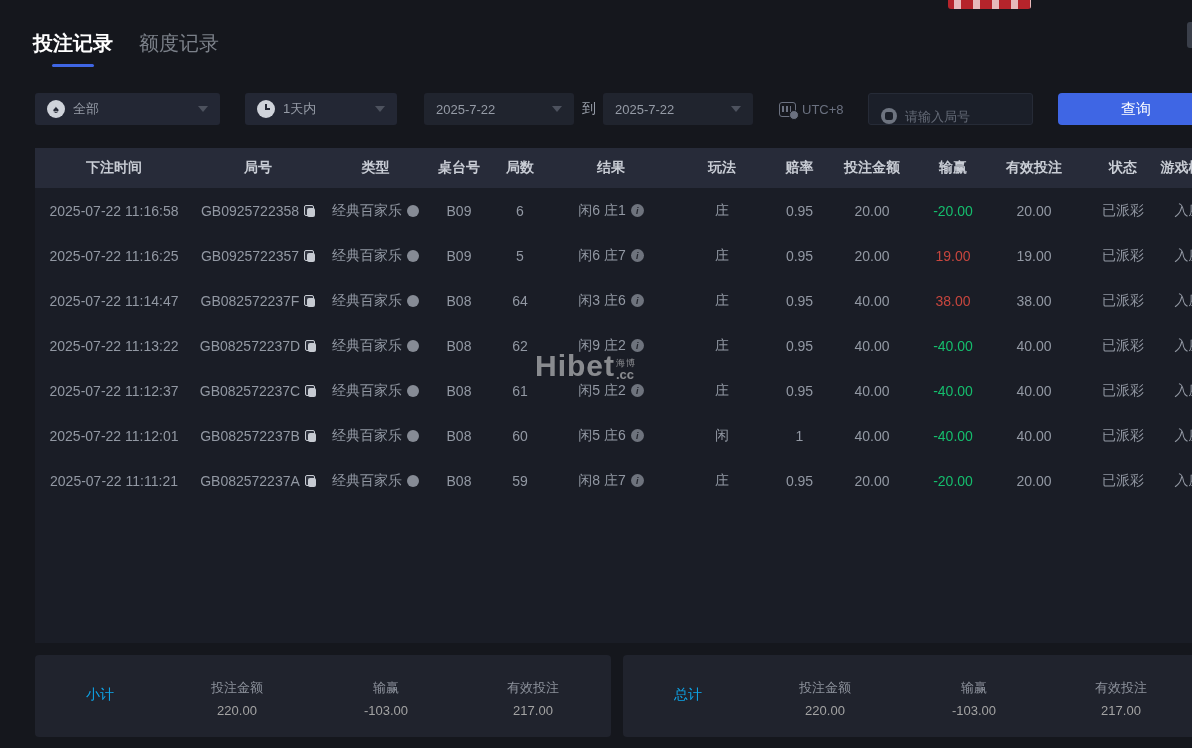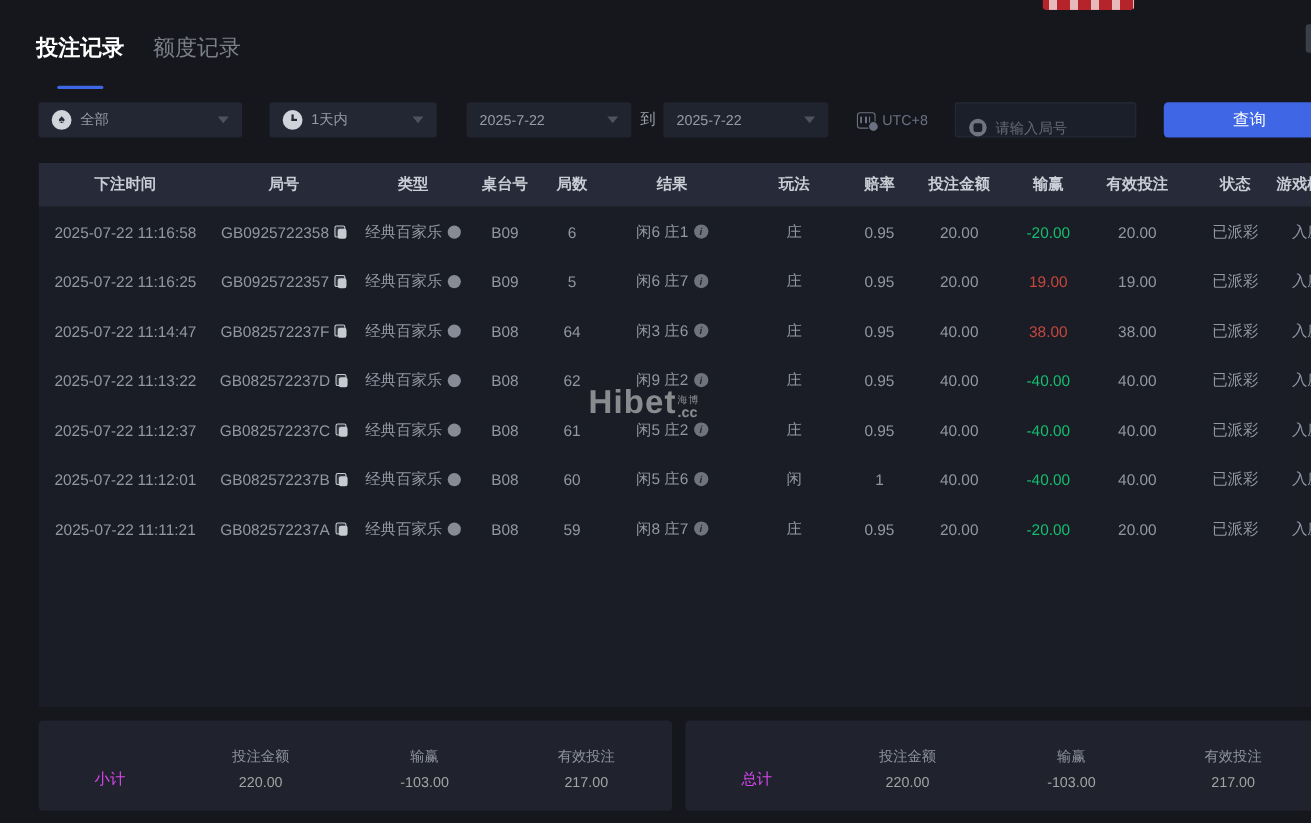--- a/index.html
+++ b/index.html
@@ -6,21 +6,21 @@
   html, body { width: 1192px; height: 748px; }
   body {
     position: relative;
     background: #15171d;
     overflow: hidden;
     font-family: "Liberation Sans", "DejaVu Sans", sans-serif;
     color: #9aa0ab;
   }
   
   .tabs { position: absolute; left: 33px; top: 30px; display: flex; gap: 26px; }
-  .tab { font-size: 20px; color: #7b8089; cursor: pointer; padding-bottom: 24px; position: relative; }
+  .tab { font-size: 20px; color: #7b8089; cursor: pointer; padding-bottom: 10px; position: relative; }
   .tab.active { color: #ffffff; font-weight: bold; }
   .tab.active::after {
     content: ""; position: absolute; left: 50%; transform: translateX(-50%);
     bottom: 0; width: 42px; height: 3px; border-radius: 2px; background: #3f66e4;
   }
   
   .banner-frag {
     position: absolute; left: 948px; top: -5px; width: 83px; height: 14px;
     background: #b5242b; border-radius: 3px; overflow: hidden;
   }
@@ -108,21 +108,21 @@
   .watermark { position: absolute; left: 535px; top: 352px; display: flex; align-items: flex-end;
                opacity: .55; color: #e5e5e5; pointer-events: none; }
   .wm-brand { font-size: 30px; font-weight: bold; letter-spacing: 1px; line-height: 28px; }
   .wm-col { display: flex; flex-direction: column; align-items: flex-start; margin-left: 1px; text-align: center; }
   .wm-cn { font-size: 9px; letter-spacing: 1px; }
   .wm-cc { font-size: 13px; font-weight: bold; line-height: 10px; }
   
   .sumbar { position: absolute; top: 655px; height: 82px; background: #20232d; border-radius: 4px; }
   .sum-left { left: 35px; width: 576px; }
   .sum-right { left: 623px; width: 589px; }
-  .sum-title { position: absolute; top: 31px; transform: translateX(-50%); font-size: 14px; color: #d946ef; margin-top: 14px; }
+  .sum-title { position: absolute; top: 31px; transform: translateX(-50%); font-size: 14px; color: #0ea5e9; }
   .sum-item { position: absolute; top: 24px; transform: translateX(-50%); text-align: center; }
   .sum-item .lbl { font-size: 13px; color: #8d929c; margin-bottom: 6px; }
   .sum-item .val { font-size: 13px; color: #a3a3a3; }
   .p1 { left: 65px; }  .p2 { left: 202px; } .p3 { left: 351px; } .p4 { left: 498px; }
 </style>
 </head>
 <body>
 
 <div class="banner-frag"></div>
 <div class="edge-frag"></div>

